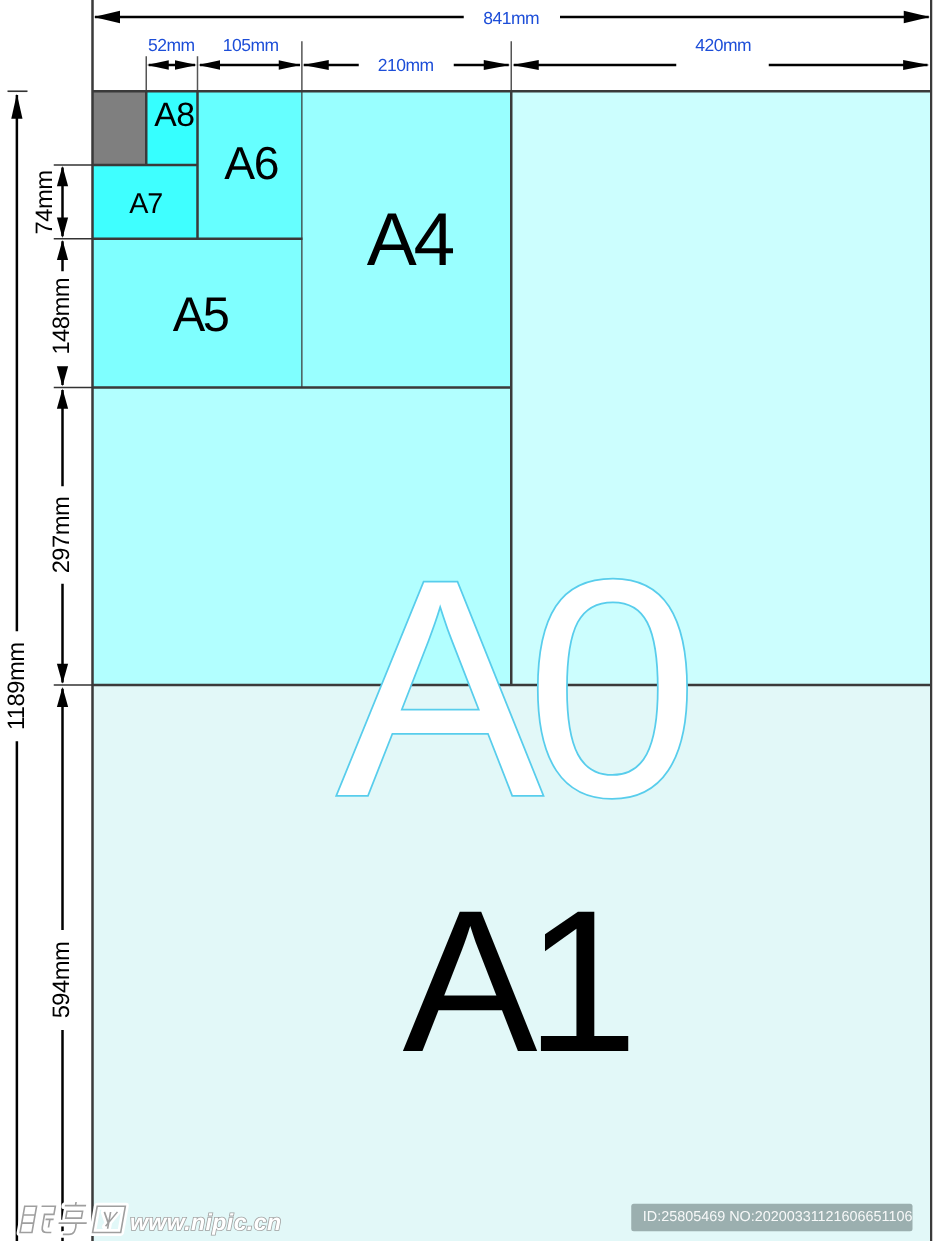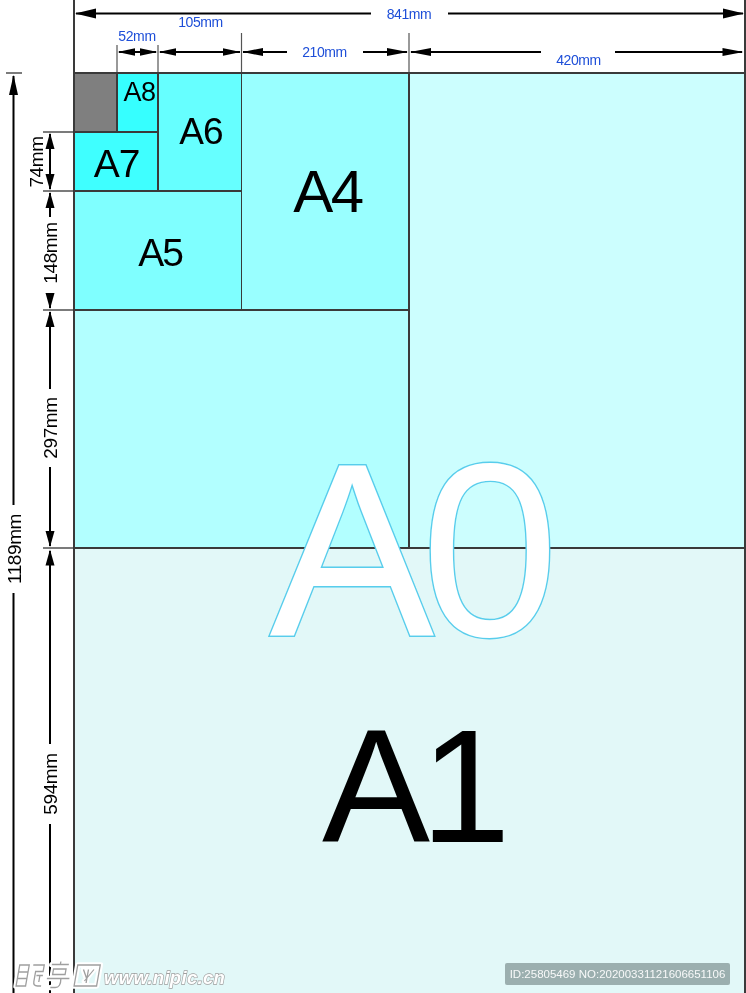--- a/index.html
+++ b/index.html
@@ -117,53 +117,53 @@
   <polygon points="50,311 45.5,327 54.5,327" fill="#000"></polygon>
   <polygon points="50,547 45.5,531 54.5,531" fill="#000"></polygon>
 
   <line x1="50" y1="551" x2="50" y2="744" stroke="#000" stroke-width="2"></line>
   <line x1="50" y1="824" x2="50" y2="993" stroke="#000" stroke-width="2"></line>
   <polygon points="50,549.5 45.5,565.5 54.5,565.5" fill="#000"></polygon>
 </svg>
 
 <div class="lbl" style="left:139.5px;top:92px;font-size:27px;letter-spacing:-0.5px">A8</div>
 
-<div class="lbl" style="left:116.5px;top:163px;font-size:39px;letter-spacing:-1px">A7</div>
+<div class="lbl" style="left:116.5px;top:163px;font-size:23px;letter-spacing:-1px">A7</div>
 
 <div class="lbl" style="left:201px;top:131px;font-size:37px;letter-spacing:-1px">A6</div>
 
 <div class="lbl" style="left:160px;top:252px;font-size:39px;letter-spacing:-2px">A5</div>
 
 <div class="lbl" style="left:327.5px;top:191.5px;font-size:60px;letter-spacing:-2.5px">A4</div>
 
 
 
 <div class="lbl" style="left:411.5px;top:786px;font-size:162px;letter-spacing:-9.5px">A1</div>
 
 <div class="dim" style="left:409px;top:14px">841mm</div>
 
 <div class="dim" style="left:137px;top:36px">52mm</div>
 
-<div class="dim" style="left:200.5px;top:22px">105mm</div>
+<div class="dim" style="left:200.5px;top:36px">105mm</div>
 
 <div class="dim" style="left:324.5px;top:52px">210mm</div>
 
-<div class="dim" style="left:578.5px;top:60px">420mm</div>
+<div class="dim" style="left:578.5px;top:36px">420mm</div>
 
 <div class="vdim" style="left:13.5px;top:548.5px">1189mm</div>
 
 <div class="vdim" style="left:35.5px;top:162px">74mm</div>
 
 <div class="vdim" style="left:50px;top:252.5px">148mm</div>
 
 <div class="vdim" style="left:50px;top:428px">297mm</div>
 
 <div class="vdim" style="left:50px;top:784px">594mm</div>
 
-<div class="r" style="left:505px;top:963px;width:225px;height:22px;background:rgba(118,136,136,0.66);border-radius:2px;color:rgba(255,255,255,0.92);font-size:11.5px;line-height:22px;text-align:center;white-space:nowrap">ID:25805469 NO:20200331121606651106</div>
+<div class="r" style="left:505px;top:963px;width:225px;height:22px;background:rgba(118,136,136,0.66);border-radius:2px;color:rgba(255,255,255,0.92);font-size:11.5px;line-height:22px;text-align:right;white-space:nowrap">ID:25805469 NO:20200331121606651106</div>
 
 <svg class="r" style="left:8px;top:958px" width="230" height="35" viewBox="0 0 230 35">
   <defs>
     <g id="wmglyphs">
       <path d="M13 7 h9.5 v21 h-9.5 z M13 14 h9.5 M13 20.5 h9.5" fill="none"></path>
       <path d="M26.5 7 h11 v6.5 h-7.5 v10 q0 4.5 4.5 4.5 h3.5 M31.5 17.5 h6.5 M35 17.5 v6.5" fill="none"></path>
       <path d="M45 6.5 h17 M53.5 3.5 v3 M47.5 11 h12.5 v5.5 h-12.5 z M42.5 20.5 h22.5 M56.5 20.5 q1.5 9 -4 9 h-5" fill="none"></path>
       <path d="M71 7 h22.5 v21 h-22.5 z M77.5 11.5 l4.5 8.5 M88 11.5 l-7.5 11.5 M82.5 11.5 v13.5" fill="none"></path>
     </g>
   </defs>

